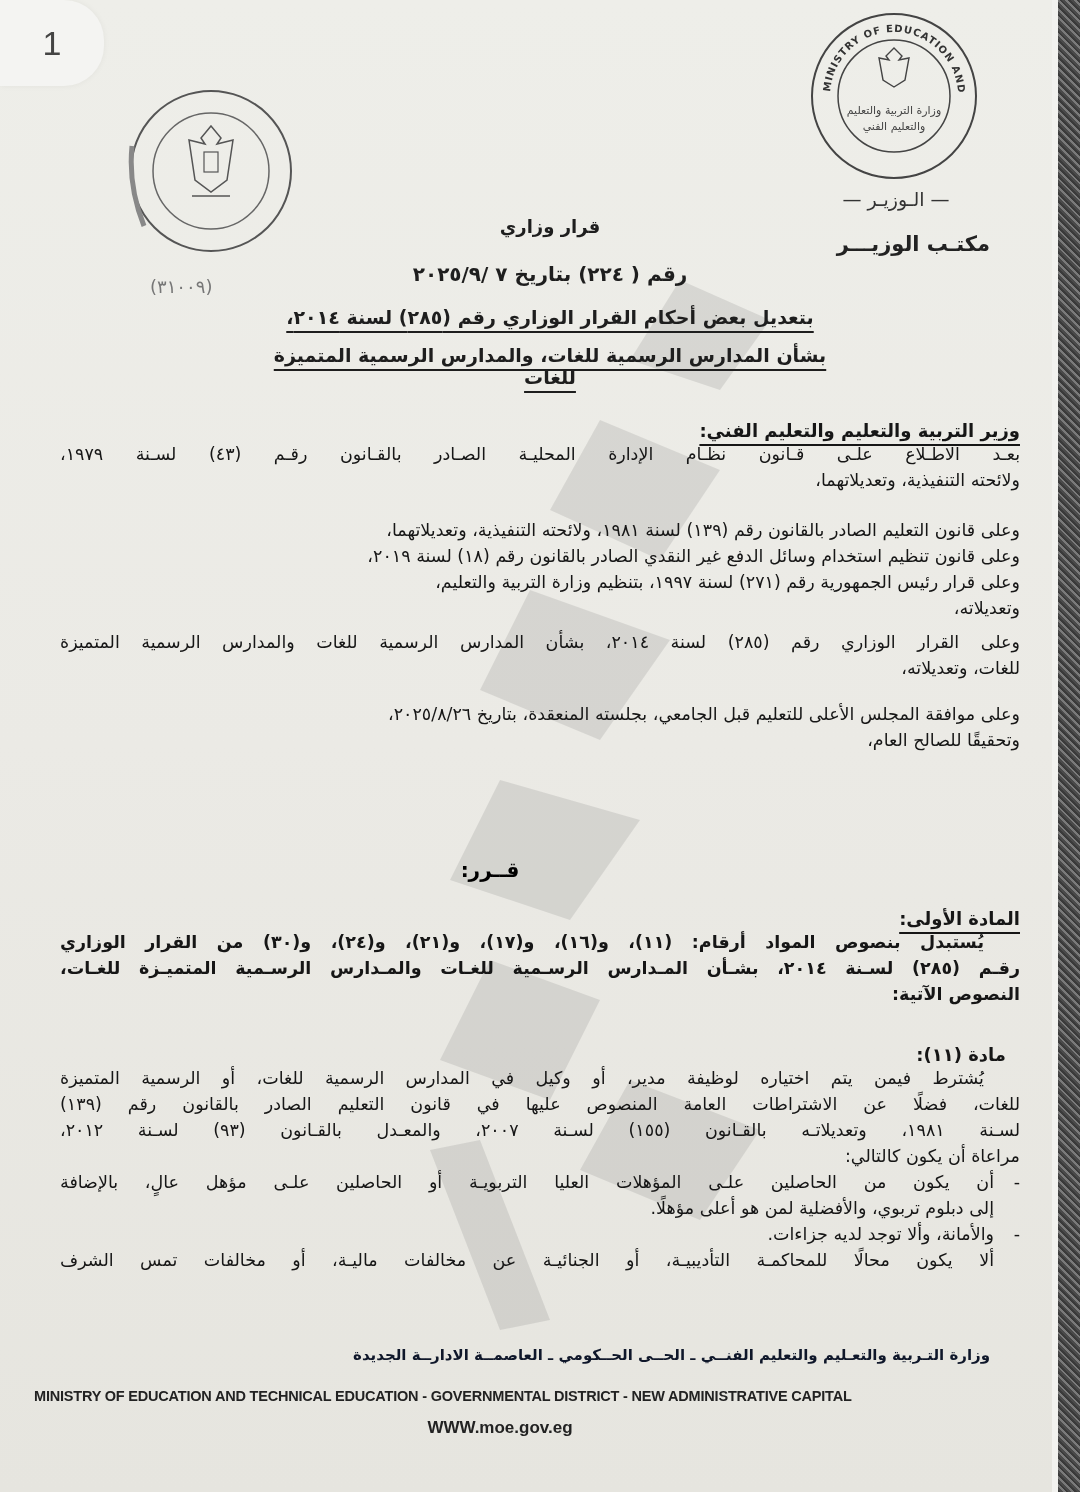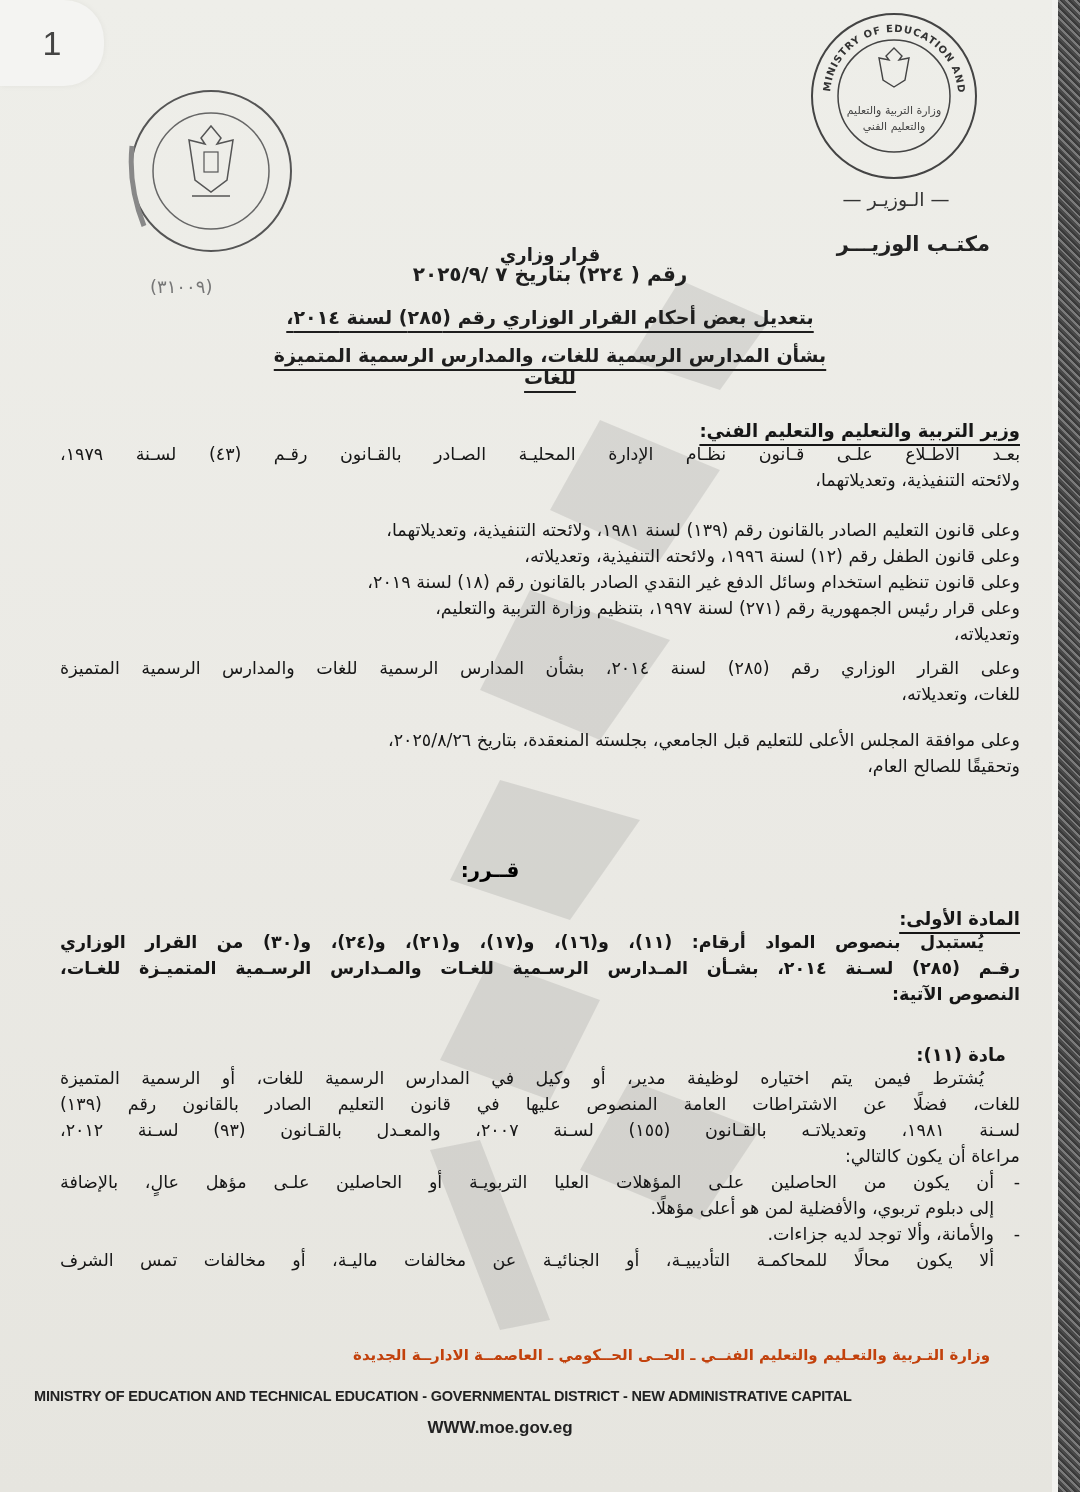--- a/index.html
+++ b/index.html
@@ -33,40 +33,40 @@
     .seal-right { position: absolute; left: 808px; top: 10px; width: 172px; height: 172px; }
     .minister-label {
       position: absolute; left: 806px; top: 188px; width: 180px; text-align: center;
       font-size: 19px; color: #333; font-family: "DejaVu Sans", sans-serif;
     }
     .minister-office {
       position: absolute; left: 820px; top: 232px; width: 170px; text-align: right;
       font-size: 21px; font-weight: bold; color: #222;
     }
     .title { position: absolute; left: 250px; width: 600px; text-align: center; color: #1e1e1e; font-weight: bold; }
-    .t1 { top: 244px; font-size: 18px; }
+    .t1 { top: 216px; font-size: 18px; }
     .t2 { top: 262px; font-size: 20px; }
     .t3 { top: 306px; font-size: 19px; }
     .t4 { top: 344px; font-size: 19px; }
     .underline { text-decoration: underline; text-underline-offset: 7px; text-decoration-thickness: 2px; }
     .stamp-num {
       position: absolute; left: 150px; top: 276px; font-size: 18px; color: #777; letter-spacing: 2px;
     }
     .body-block {
       position: absolute; left: 60px; width: 960px; color: #161616;
       font-family: "DejaVu Sans", sans-serif;
     }
     .line { font-size: 17.5px; line-height: 26px; white-space: nowrap; text-align: right; }
     .line.just { text-align: justify; text-align-last: justify; }
     .bold { font-weight: bold; }
     .heading { font-size: 18px; font-weight: bold; text-align: right; }
     .qarar { position: absolute; left: 400px; top: 858px; width: 180px; text-align: center; font-size: 20px; font-weight: bold; text-underline-offset: 6px; }
     .bullet { position: relative; padding-right: 26px; }
     .bullet .dash { position: absolute; right: 0; top: 0; }
-    .footer-ar { position: absolute; left: 200px; top: 1346px; width: 790px; text-align: right; font-size: 15px; font-weight: bold; color: #c2410c; }
+    .footer-ar { position: absolute; left: 200px; top: 1346px; width: 790px; text-align: right; font-size: 15px; font-weight: bold; color: #0f172a; }
     .footer-en { position: absolute; left: 34px; top: 1388px; width: 880px; font-family: "Liberation Sans", sans-serif; font-size: 14.5px; font-weight: bold; color: #222; letter-spacing: -0.2px; }
     .footer-url { position: absolute; left: 380px; top: 1418px; width: 240px; text-align: center; font-family: "Liberation Sans", sans-serif; font-size: 17px; font-weight: bold; color: #222; }
     .watermark { position: absolute; left: 300px; top: 260px; width: 520px; height: 1080px; pointer-events: none; opacity: 0.18; }
   </style>
 </head>
 <body>
 
 <div class="paper"></div>
 <div class="edge"></div>
 <div class="edge-inner"></div>
@@ -115,21 +115,20 @@
 <div class="title t1 rtl">قرار وزاري</div>
 <div class="title t2 rtl">رقم ( ٢٢٤) بتاريخ ٧ /٢٠٢٥/٩</div>
 <div class="title t3 rtl underline">بتعديل بعض أحكام القرار الوزاري رقم (٢٨٥) لسنة ٢٠١٤،</div>
 <div class="title t4 rtl underline">بشأن المدارس الرسمية للغات، والمدارس الرسمية المتميزة للغات</div>
 
 <div class="body-block rtl" style="top:420px;">
   <div class="heading underline">وزير التربية والتعليم والتعليم الفني:</div>
   <div class="line just">بعـد الاطـلاع علـى قـانون نظـام الإدارة المحليـة الصـادر بالقـانون رقـم (٤٣) لسـنة ١٩٧٩،</div>
   <div class="line" style="margin-bottom:24px">ولائحته التنفيذية، وتعديلاتهما،</div>
   <div class="line">وعلى قانون التعليم الصادر بالقانون رقم (١٣٩) لسنة ١٩٨١، ولائحته التنفيذية، وتعديلاتهما،</div>
-  <div class="line">وعلى قانون الطفل رقم (١٢) لسنة ١٩٩٦، ولائحته التنفيذية، وتعديلاته،</div>
   <div class="line">وعلى قانون تنظيم استخدام وسائل الدفع غير النقدي الصادر بالقانون رقم (١٨) لسنة ٢٠١٩،</div>
   <div class="line">وعلى قرار رئيس الجمهورية رقم (٢٧١) لسنة ١٩٩٧، بتنظيم وزارة التربية والتعليم،</div>
   <div class="line" style="margin-bottom:8px">وتعديلاته،</div>
   <div class="line just">وعلى القرار الوزاري رقم (٢٨٥) لسنة ٢٠١٤، بشأن المدارس الرسمية للغات والمدارس الرسمية المتميزة</div>
   <div class="line" style="margin-bottom:20px">للغات، وتعديلاته،</div>
   <div class="line">وعلى موافقة المجلس الأعلى للتعليم قبل الجامعي، بجلسته المنعقدة، بتاريخ ٢٠٢٥/٨/٢٦،</div>
   <div class="line">وتحقيقًا للصالح العام،</div>
 </div>
 
 <div class="qarar rtl">قــرر:</div>

